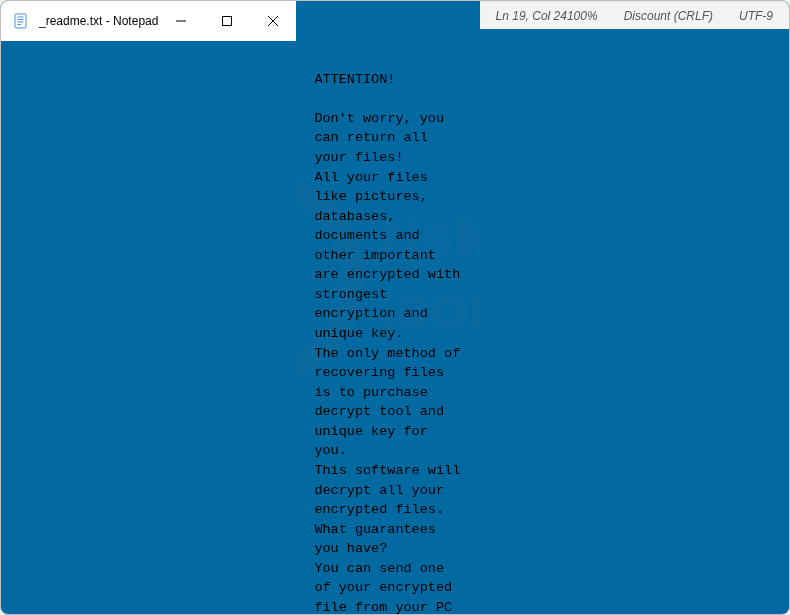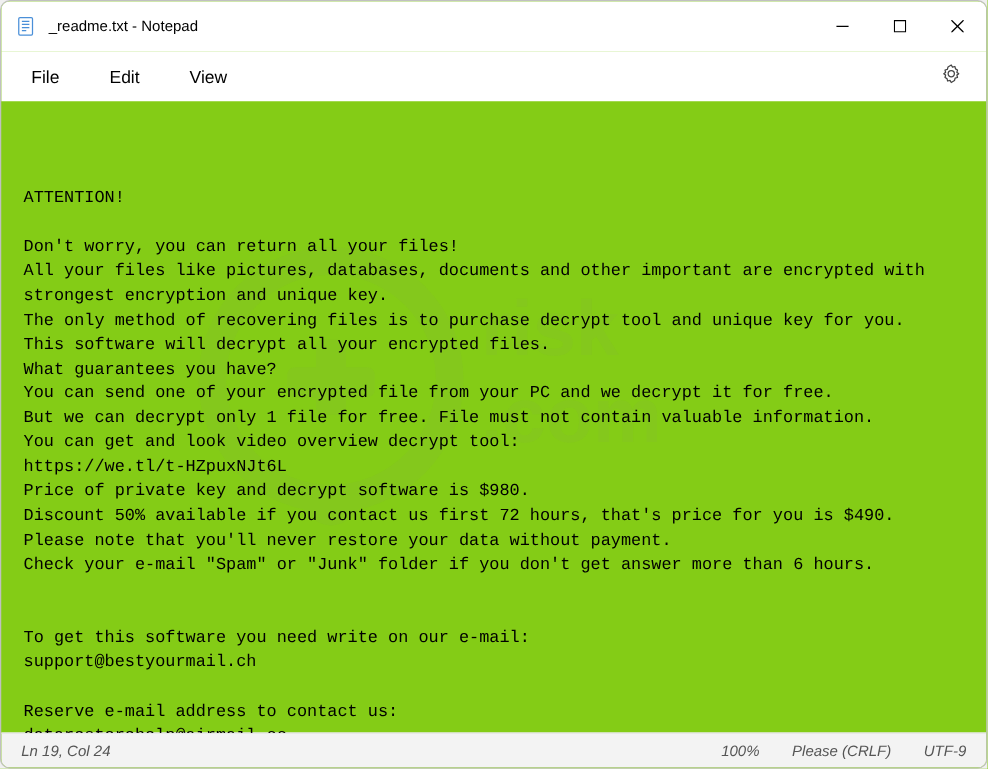--- a/index.html
+++ b/index.html
@@ -7,25 +7,25 @@
       font-family: "Segoe UI", sans-serif;
       background: #f0f0f0;
       width: 790px;
       height: 615px;
       overflow: hidden;
       position: relative;
     }
     .window {
       width: 790px;
       height: 615px;
-      background: #84cc16;
+      background: #0369a1;
       border: 1px solid #c0c0c0;
       border-radius: 8px;
       display: flex;
-      flex-direction: column;
+      flex-direction: row;
       overflow: hidden;
       position: relative;
     }
     .titlebar {
       height: 40px;
       display: flex;
       align-items: center;
       padding: 0 0 0 12px;
       background: #ffffff;
       flex-shrink: 0;
@@ -148,33 +148,20 @@
       </div>
       <div class="win-btn close">
         <svg width="10" height="10" viewBox="0 0 10 10">
             <line x1="0" y1="0" x2="10" y2="10" stroke="#000" stroke-width="1"></line>
             <line x1="10" y1="0" x2="0" y2="10" stroke="#000" stroke-width="1"></line>
           </svg>
       </div>
     </div>
   </div>
 
-  <div class="menubar">
-    <div class="menus">
-      <span class="menu-item">File</span>
-      <span class="menu-item">Edit</span>
-      <span class="menu-item">View</span>
-    </div>
-    <div class="settings-btn">
-      <svg width="16" height="16" viewBox="0 0 16 16">
-        <path d="M8 10.5a2.5 2.5 0 100-5 2.5 2.5 0 000 5z" fill="none" stroke="#444" stroke-width="1"></path>
-        <path d="M8 1l1 1.7 1.9-.5.5 1.9L13 5l-.5 1.9L14 8l-1.5 1.1.5 1.9-1.9.5-.5 1.9L8 15l-1-1.7-1.9.5-.5-1.9L3 11l.5-1.9L2 8l1.5-1.1L3 5l1.9-.5.5-1.9L8 1z" fill="none" stroke="#444" stroke-width="1" stroke-linejoin="round"></path>
-      </svg>
-    </div>
-  </div>
 
   <div class="content">
     <svg class="watermark" width="520" height="300" viewBox="0 0 520 300">
       <g fill="#888">
         <circle cx="130" cy="120" r="95" fill="none" stroke="#888" stroke-width="22"></circle>
         <rect x="95" y="110" width="70" height="24" rx="6"></rect>
         <rect x="118" y="88" width="24" height="60" rx="6"></rect>
         <path d="M110 218 Q130 245 150 218" fill="none" stroke="#888" stroke-width="10" stroke-linecap="round"></path>
         <text x="250" y="100" font-family="Arial" font-size="62" font-weight="bold" fill="#888">risk</text>
         <text x="250" y="170" font-family="Arial" font-size="62" font-weight="bold" fill="#888">.com</text>
@@ -206,18 +193,18 @@
 Your personal ID:
 0536JhyjdSvsdoZdAToV7ELIPlgUVdosLcFAWOgQuQPuB5b2l</div>
   </div>
 
   <div class="statusbar">
     <div class="status-left">
       <span>Ln 19, Col 24</span>
     </div>
     <div class="status-right">
       <span>100%</span>
-      <span>Please (CRLF)</span>
+      <span>Discount (CRLF)</span>
       <span>UTF-9</span>
     </div>
   </div>
 
 </div>
 
 </body></html>

